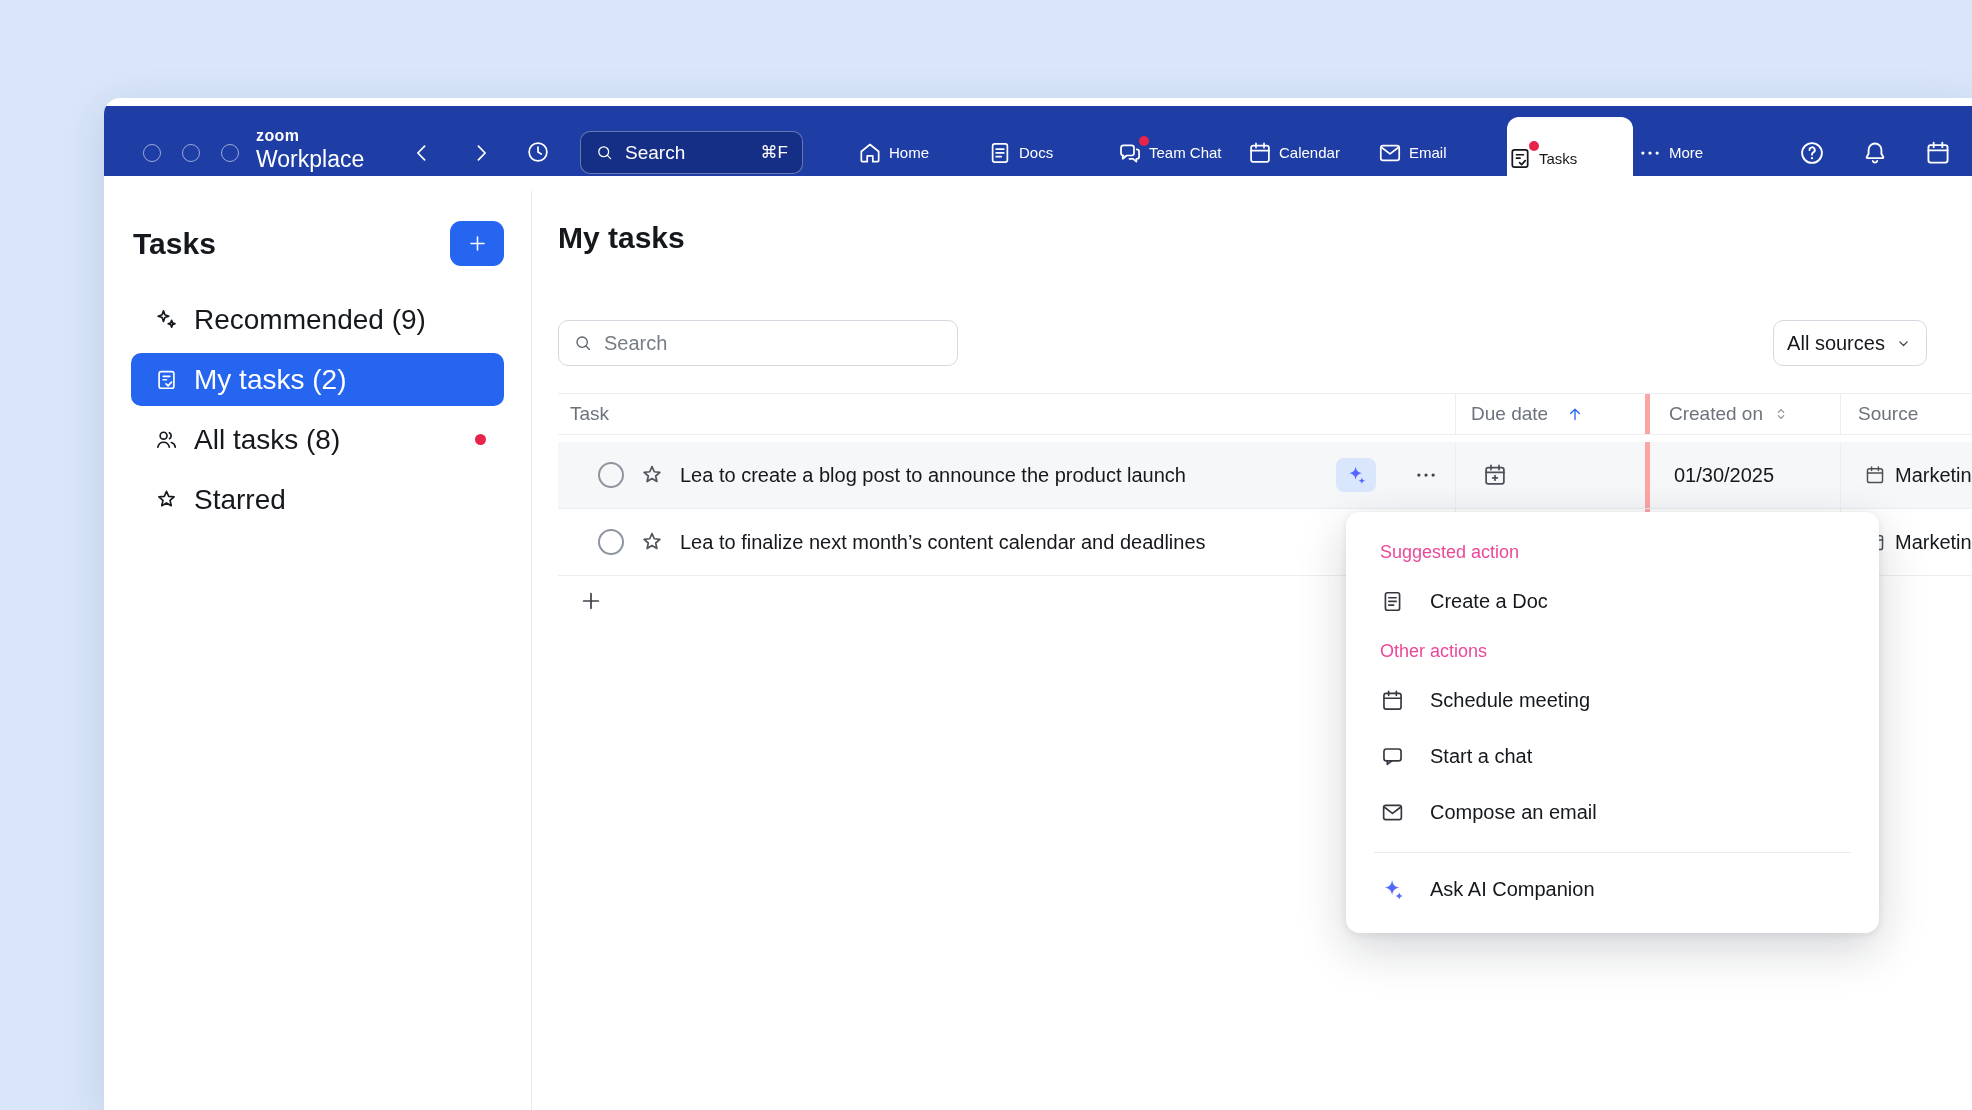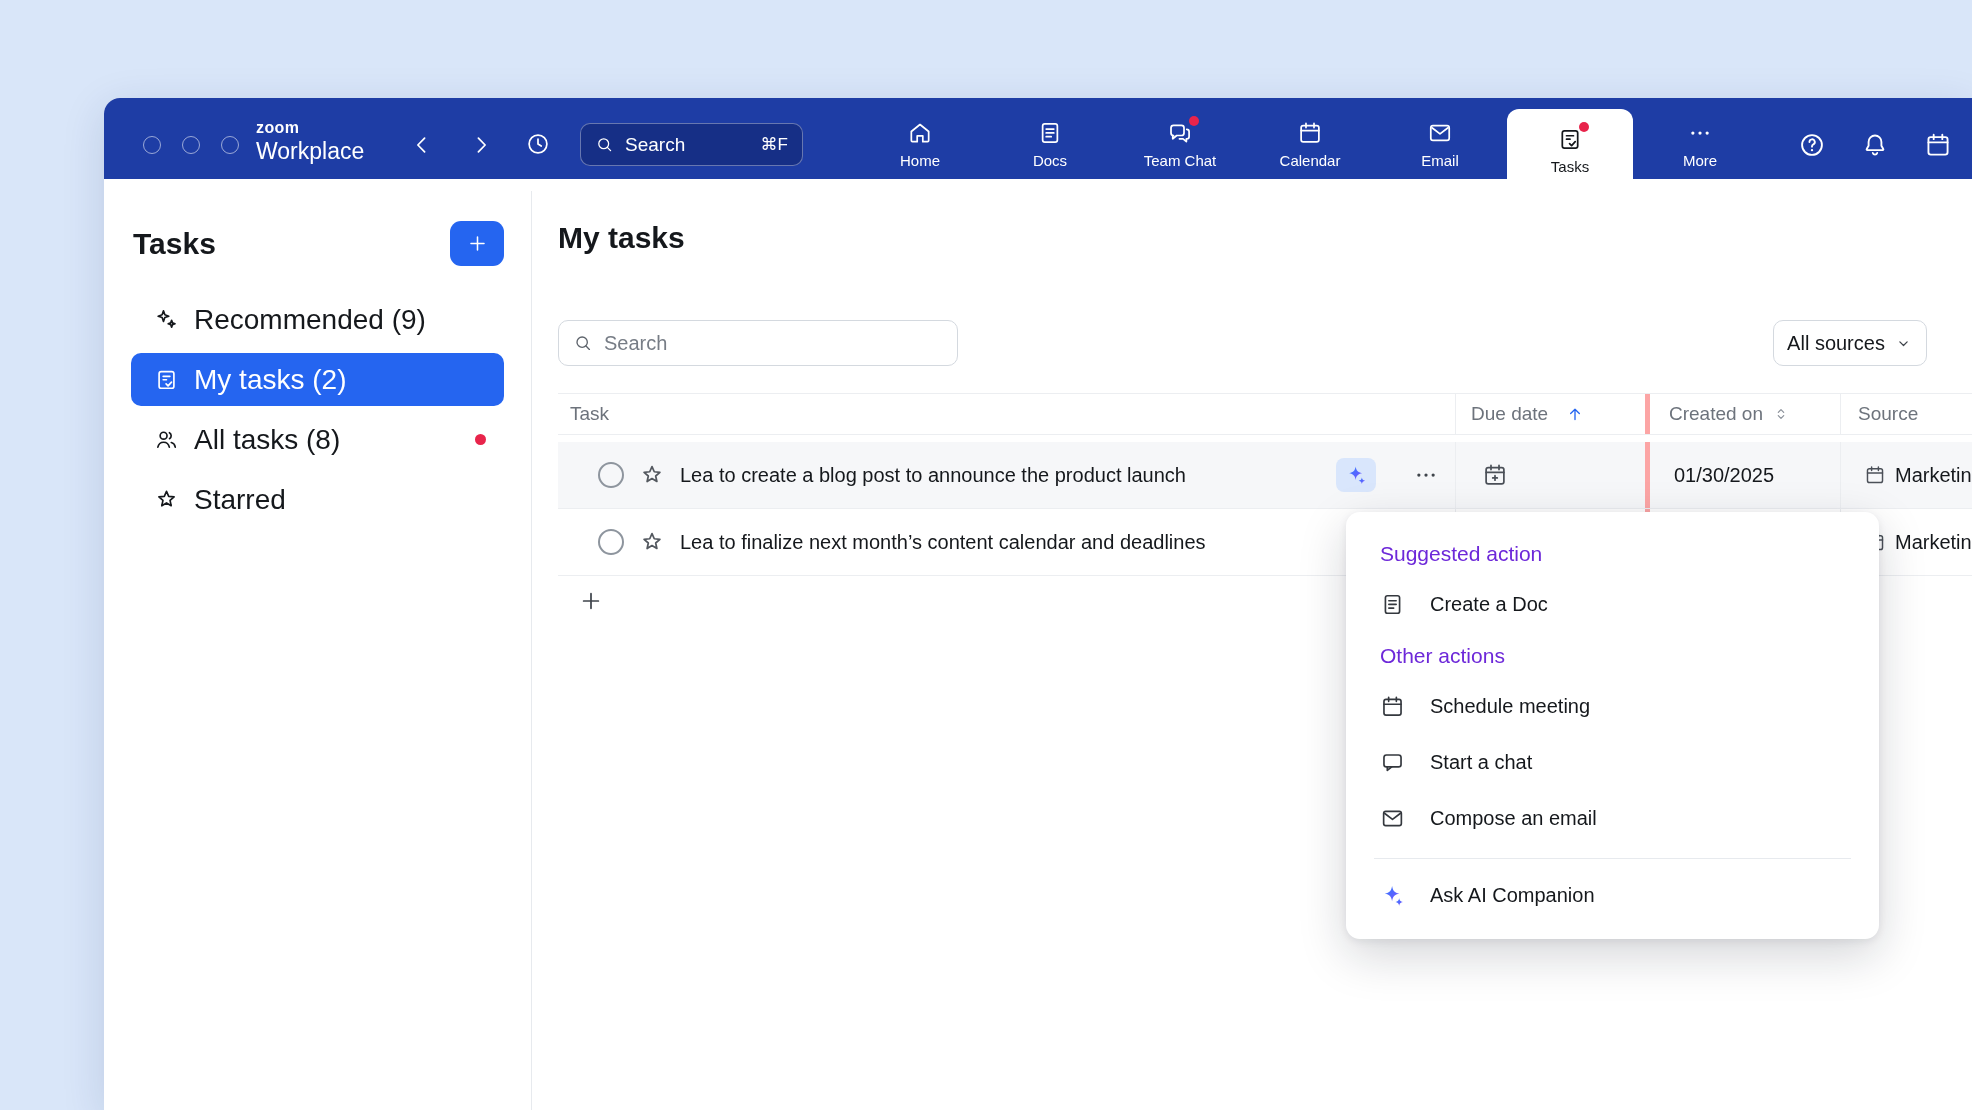--- a/index.html
+++ b/index.html
@@ -5,38 +5,38 @@
   *{box-sizing:border-box;margin:0;padding:0}
   html,body{width:1972px;height:1110px}
   body{background:var(--page-bg,#d9e6f9);font-family:"Liberation Sans",sans-serif;position:relative;overflow:hidden;color:#15181c}
   .ic svg{width:100%;height:100%;display:block}
   .ic{display:block}
 
   
   .window{position:absolute;left:104px;top:98px;right:0;bottom:0;border-top-left-radius:16px;overflow:hidden;background:#fff;box-shadow:0 10px 44px rgba(20,40,100,.14)}
 
   
-  .titlebar{position:absolute;top:0;left:0;right:0;height:81px;background:var(--header-bg,#1e3da5);color:#fff}
+  .titlebar{position:absolute;top:8px;left:0;right:0;height:70px;background:var(--header-bg,#1e3da5);color:#fff}
   .titlebar>*{position:absolute}
   .win-controls{left:39px;top:38px;display:flex;gap:21px}
   .win-circle{width:18px;height:18px;border-radius:50%;border:1.5px solid rgba(255,255,255,.55);display:block}
   .logo{left:152px;top:21px;line-height:1.1}
   .logo-top{font-size:16px;font-weight:700;letter-spacing:.4px}
   .logo-bottom{font-size:23px;font-weight:400;margin-top:2px}
   .tb-btn{background:none;border:0;color:#fff;width:30px;height:30px;padding:2px;cursor:pointer}
   .tb-btn .ic{width:100%;height:100%}
   .chev-l{left:303px;top:32px}
   .chev-r{left:362px;top:32px}
   .hist{left:419px;top:31px}
   .search-pill{left:476px;top:25px;width:223px;height:43px;border-radius:10px;background:rgba(11,28,90,.42);border:1.5px solid rgba(255,255,255,.35);display:flex;align-items:center;padding:0 14px;gap:11px;cursor:pointer}
   .search-pill .ic{width:19px;height:19px;color:#fff}
   .search-text{font-size:19px;color:#fff;flex:1}
   .search-shortcut{font-size:17px;color:#fff;font-family:"Liberation Sans","DejaVu Sans",sans-serif}
   .top-nav{left:751px;top:0;height:93px;display:flex}
-  .nav-item{width:126px;margin:0 2px;height:93px;display:flex;flex-direction:column;align-items:center;justify-content:center;gap:6px;cursor:pointer}
+  .nav-item{width:126px;margin:0 2px;height:93px;display:flex;flex-direction:row;align-items:center;justify-content:flex-start;gap:6px;cursor:pointer}
   .nav-ic{position:relative;width:26px;height:26px}
   .nav-label{font-size:15px;white-space:nowrap}
   .nav-item.active{height:82px;margin-top:11px;background:#fff;color:#15181c;border-radius:12px 12px 0 0}
   .badge-dot{position:absolute;top:-4px;right:-6px;width:10px;height:10px;border-radius:50%;background:var(--badge-red,#e8244b)}
   .tb-ic-btn{background:none;border:0;color:#fff;width:28px;height:28px;padding:0;cursor:pointer;top:33px}
   .help-b{left:1694px}.bell-b{left:1757px}.cal-b{left:1820px}
 
   
   .window-body{position:absolute;top:93px;left:0;right:0;bottom:0;display:flex;background:#fff}
 
@@ -84,21 +84,21 @@
   .row-star{width:26px;height:26px;color:#53585f;cursor:pointer;flex:none}
   .ai-chip{margin-left:auto;width:40px;height:34px;border-radius:8px;background:var(--ai-chip-bg,#d9e6fc);display:flex;align-items:center;justify-content:center;border:0;cursor:pointer;flex:none}
   .ai-chip .ic{width:22px;height:22px}
   .row-more{margin-left:22px;margin-right:16px;width:26px;height:26px;color:#3f444b;cursor:pointer;flex:none;background:none;border:0;padding:0}
   .due-add{width:26px;height:26px;color:#4b5058;cursor:pointer;background:none;border:0;padding:0}
   .src-ic{width:22px;height:22px;color:#4b5058;flex:none}
   .add-row{position:absolute;left:46px;top:397px;width:26px;height:26px;color:#3f444b;background:none;border:0;cursor:pointer;padding:0}
 
   
   .context-menu{position:absolute;left:814px;top:321px;width:533px;background:#fff;border-radius:14px;box-shadow:0 16px 48px rgba(16,24,40,.18),0 2px 8px rgba(16,24,40,.08);padding:18px 0 16px;z-index:30}
-  .menu-label{font-size:21px;color:#6d28d9;padding:12px 34px 10px}
+  .menu-label{font-size:18px;color:#ec4899;padding:12px 34px 10px}
   .menu-item{height:56px;display:flex;align-items:center;gap:25px;padding:0 34px;font-size:20px;cursor:pointer}
   .menu-item .ic{width:25px;height:25px;color:#34383e;flex:none}
   .menu-divider{border-top:1px solid #e7eaee;margin:12px 28px 8px}
 </style>
 </head>
 <body>
 
 <svg width="0" height="0" style="position:absolute" aria-hidden="true">
   <defs>
     <linearGradient id="aigrad" x1="0" y1="0" x2="1" y2="1">

